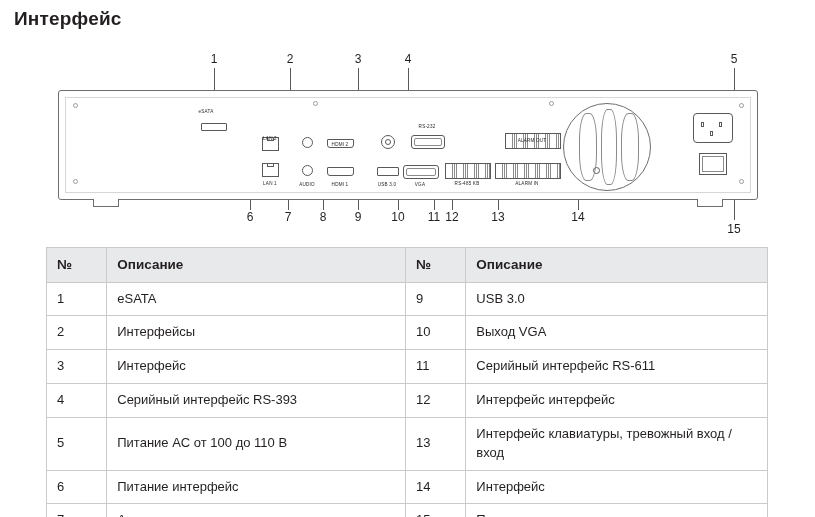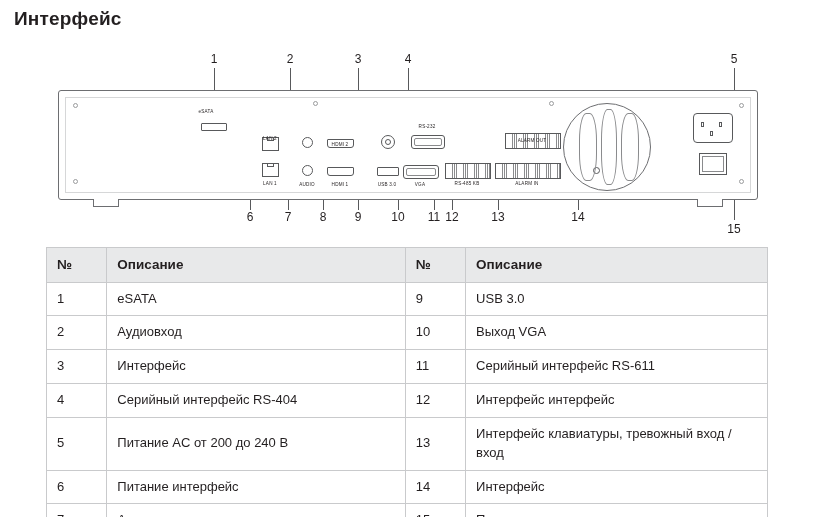--- a/index.html
+++ b/index.html
@@ -362,39 +362,39 @@
     </thead>
     <tbody>
       <tr>
         <td class="num">1</td>
         <td class="desc">eSATA</td>
         <td class="num">9</td>
         <td class="desc">USB 3.0</td>
       </tr>
       <tr>
         <td class="num">2</td>
-        <td class="desc">Аудиовход</td>
+        <td class="desc">Интерфейсы</td>
         <td class="num">10</td>
         <td class="desc">Выход VGA</td>
       </tr>
       <tr>
         <td class="num">3</td>
         <td class="desc">Интерфейс</td>
         <td class="num">11</td>
         <td class="desc">Серийный интерфейс RS-611</td>
       </tr>
       <tr>
         <td class="num">4</td>
-        <td class="desc">Серийный интерфейс RS-404</td>
+        <td class="desc">Серийный интерфейс RS-393</td>
         <td class="num">12</td>
         <td class="desc">Интерфейс интерфейс</td>
       </tr>
       <tr style="height:44px;">
         <td class="num">5</td>
-        <td class="desc">Питание AC от 200 до 240 В</td>
+        <td class="desc">Питание AC от 100 до 110 В</td>
         <td class="num">13</td>
         <td class="desc">Интерфейс клавиатуры, тревожный вход / вход</td>
       </tr>
       <tr>
         <td class="num">6</td>
         <td class="desc">Питание интерфейс</td>
         <td class="num">14</td>
         <td class="desc">Интерфейс</td>
       </tr>
       <tr>

